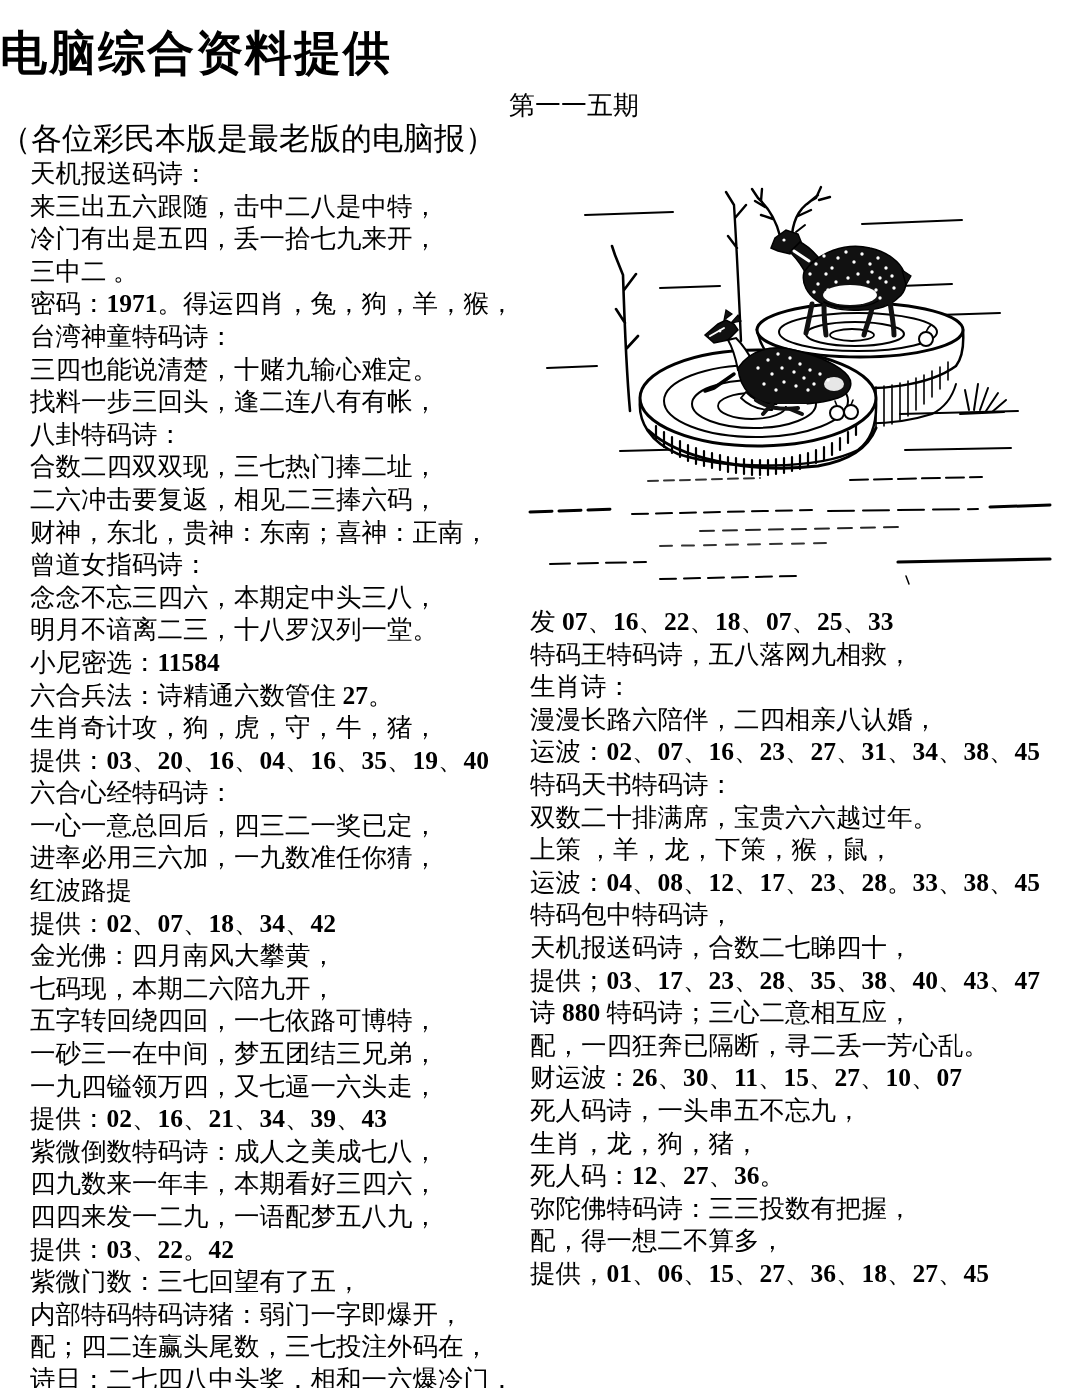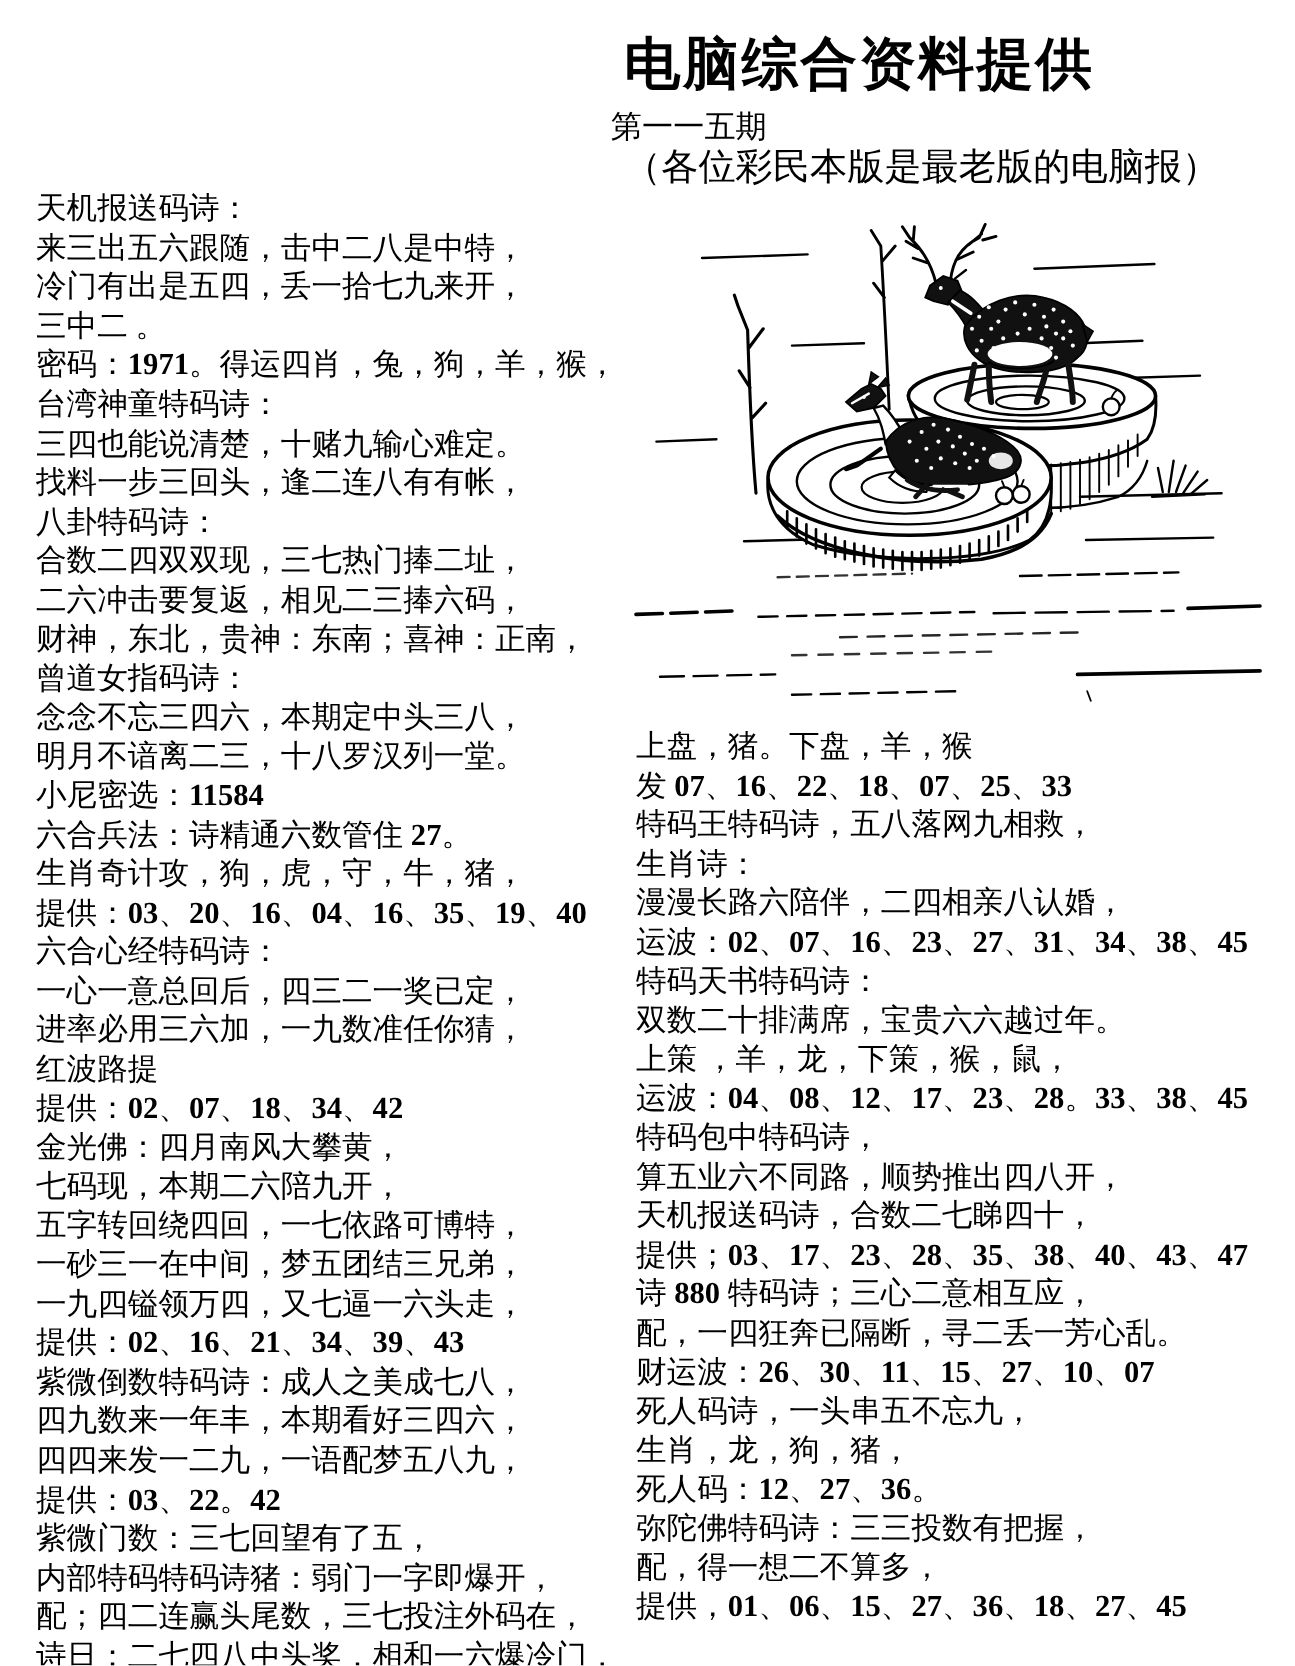--- a/index.html
+++ b/index.html
@@ -1,29 +1,29 @@
 <!DOCTYPE html>
 <html><head>
 <meta charset="utf-8">
 <style>
   html,body{margin:0;padding:0;background:#fff;}
   .sheet{
     position:relative;width:1079px;height:1388px;background:#fff;color:#000;
     font-family:"Liberation Serif","DejaVu Serif",serif;overflow:hidden;
   }
   .title{
-    position:absolute;top:22px;left:0;width:912px;text-align:right;
+    position:absolute;top:22px;left:0;width:912px;text-align:left;
     font-size:47px;font-weight:700;letter-spacing:2px;white-space:nowrap;
   }
   .issue{
     position:absolute;top:88px;left:0;width:1148px;text-align:center;
     font-size:26px;white-space:nowrap;
   }
   .note{
-    position:absolute;top:118px;left:0;width:1016px;text-align:right;
+    position:absolute;top:118px;left:0;width:1016px;text-align:left;
     font-size:31px;white-space:nowrap;
   }
   .col{position:absolute;font-size:25.5px;line-height:32.6px;white-space:nowrap;}
   .col-left{left:30px;top:158px;width:505px;}
   .col-right{left:530px;top:606px;width:549px;}
   .ln b{font-weight:700;font-family:"Liberation Serif","DejaVu Serif",serif;}
   .art{position:absolute;left:528px;top:178px;width:548px;height:412px;}
   .art path,.art ellipse,.art circle,.art line{vector-effect:none;}
 </style>
 </head>
@@ -219,32 +219,30 @@
       <div class="ln">紫微倒数特码诗：成人之美成七八，</div>
       <div class="ln">四九数来一年丰，本期看好三四六，</div>
       <div class="ln">四四来发一二九，一语配梦五八九，</div>
       <div class="ln">提供：<b>03</b>、<b>22</b>。<b>42</b></div>
       <div class="ln">紫微门数：三七回望有了五，</div>
       <div class="ln">内部特码特码诗猪：弱门一字即爆开，</div>
       <div class="ln">配；四二连赢头尾数，三七投注外码在，</div>
       <div class="ln">诗日：二七四八中头奖，相和一六爆冷门，</div>
     </div>
   <div class="col col-right">
-      <div class="ln">上盘，猪。下盘，羊，猴</div>
       <div class="ln">发 <b>07</b>、<b>16</b>、<b>22</b>、<b>18</b>、<b>07</b>、<b>25</b>、<b>33</b></div>
       <div class="ln">特码王特码诗，五八落网九相救，</div>
       <div class="ln">生肖诗：</div>
       <div class="ln">漫漫长路六陪伴，二四相亲八认婚，</div>
       <div class="ln">运波：<b>02</b>、<b>07</b>、<b>16</b>、<b>23</b>、<b>27</b>、<b>31</b>、<b>34</b>、<b>38</b>、<b>45</b></div>
       <div class="ln">特码天书特码诗：</div>
       <div class="ln">双数二十排满席，宝贵六六越过年。</div>
       <div class="ln">上策 ，羊，龙，下策，猴，鼠，</div>
       <div class="ln">运波：<b>04</b>、<b>08</b>、<b>12</b>、<b>17</b>、<b>23</b>、<b>28</b>。<b>33</b>、<b>38</b>、<b>45</b></div>
       <div class="ln">特码包中特码诗，</div>
-      <div class="ln">算五业六不同路，顺势推出四八开，</div>
       <div class="ln">天机报送码诗，合数二七睇四十，</div>
       <div class="ln">提供；<b>03</b>、<b>17</b>、<b>23</b>、<b>28</b>、<b>35</b>、<b>38</b>、<b>40</b>、<b>43</b>、<b>47</b></div>
       <div class="ln">诗 <b>880</b> 特码诗；三心二意相互应，</div>
       <div class="ln">配，一四狂奔已隔断，寻二丢一芳心乱。</div>
       <div class="ln">财运波：<b>26</b>、<b>30</b>、<b>11</b>、<b>15</b>、<b>27</b>、<b>10</b>、<b>07</b></div>
       <div class="ln">死人码诗，一头串五不忘九，</div>
       <div class="ln">生肖，龙，狗，猪，</div>
       <div class="ln">死人码：<b>12</b>、<b>27</b>、<b>36</b>。</div>
       <div class="ln">弥陀佛特码诗：三三投数有把握，</div>
       <div class="ln">配，得一想二不算多，</div>

